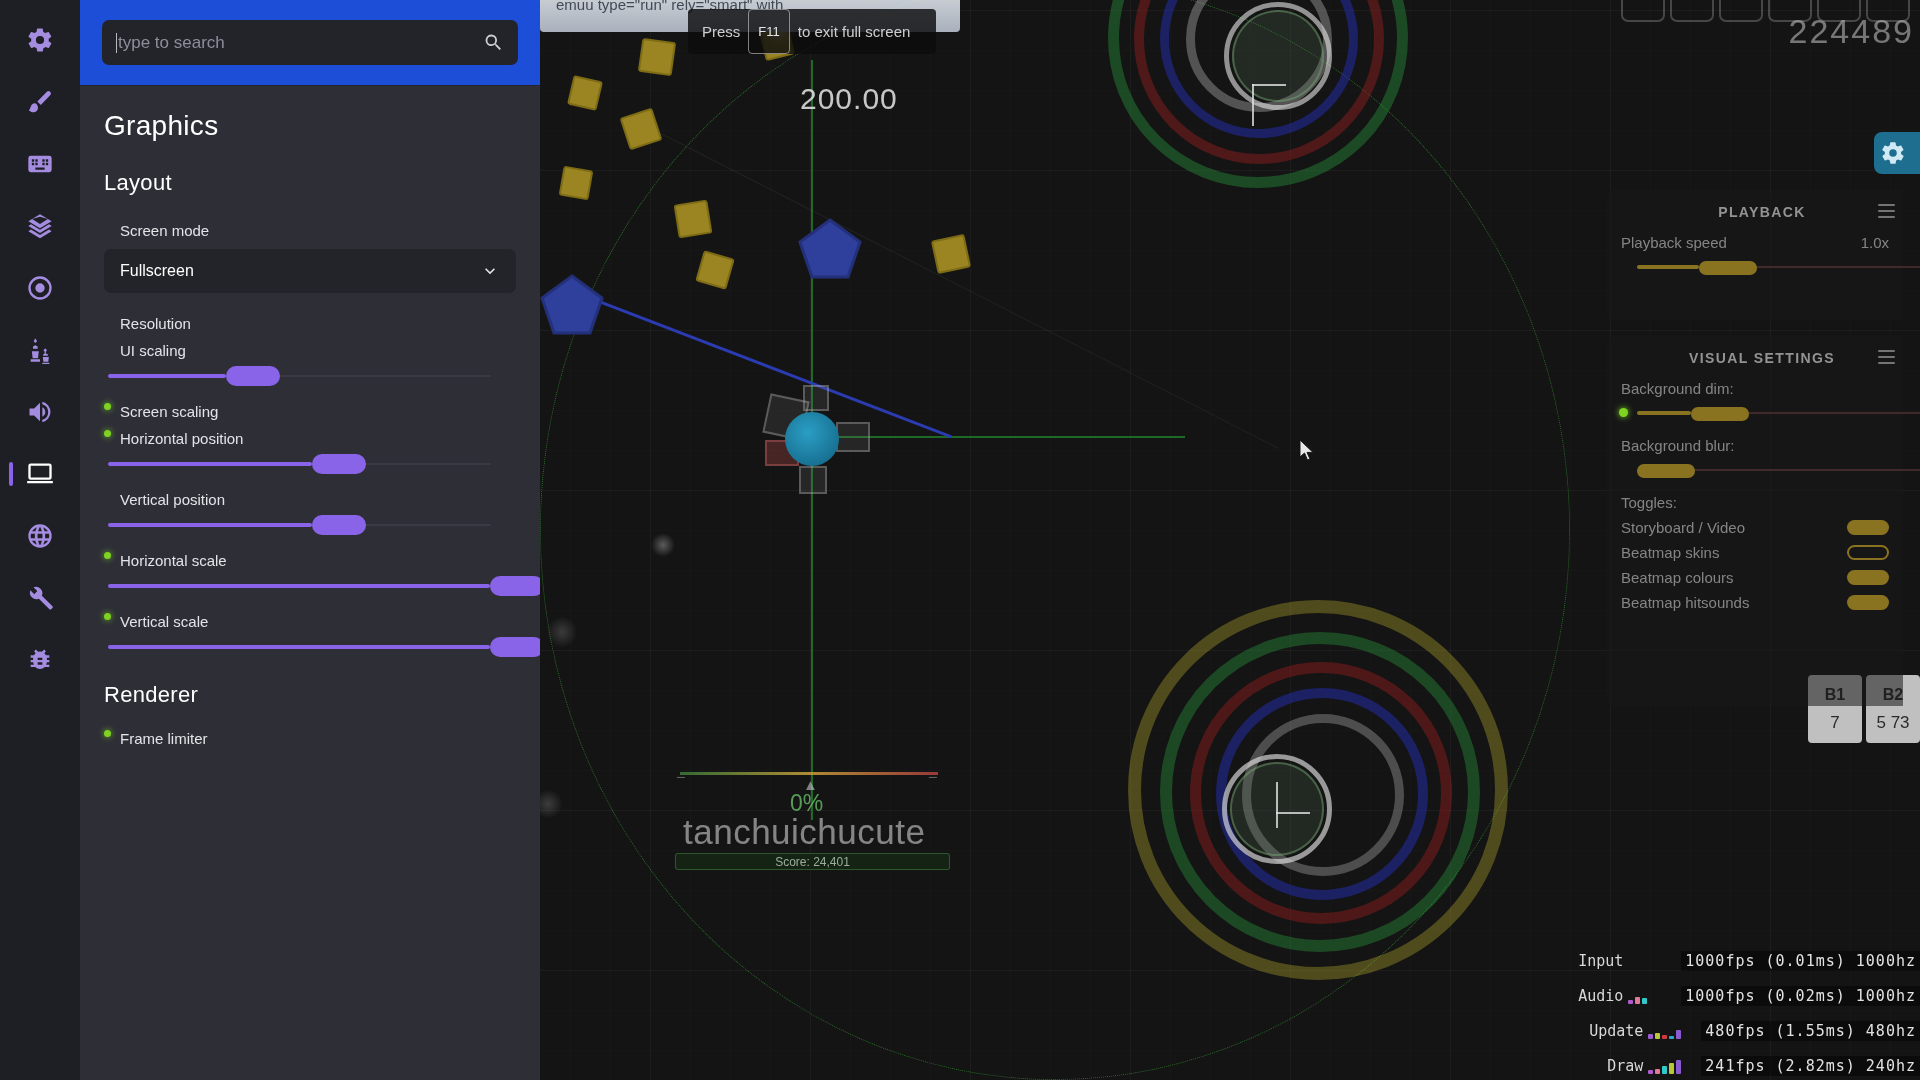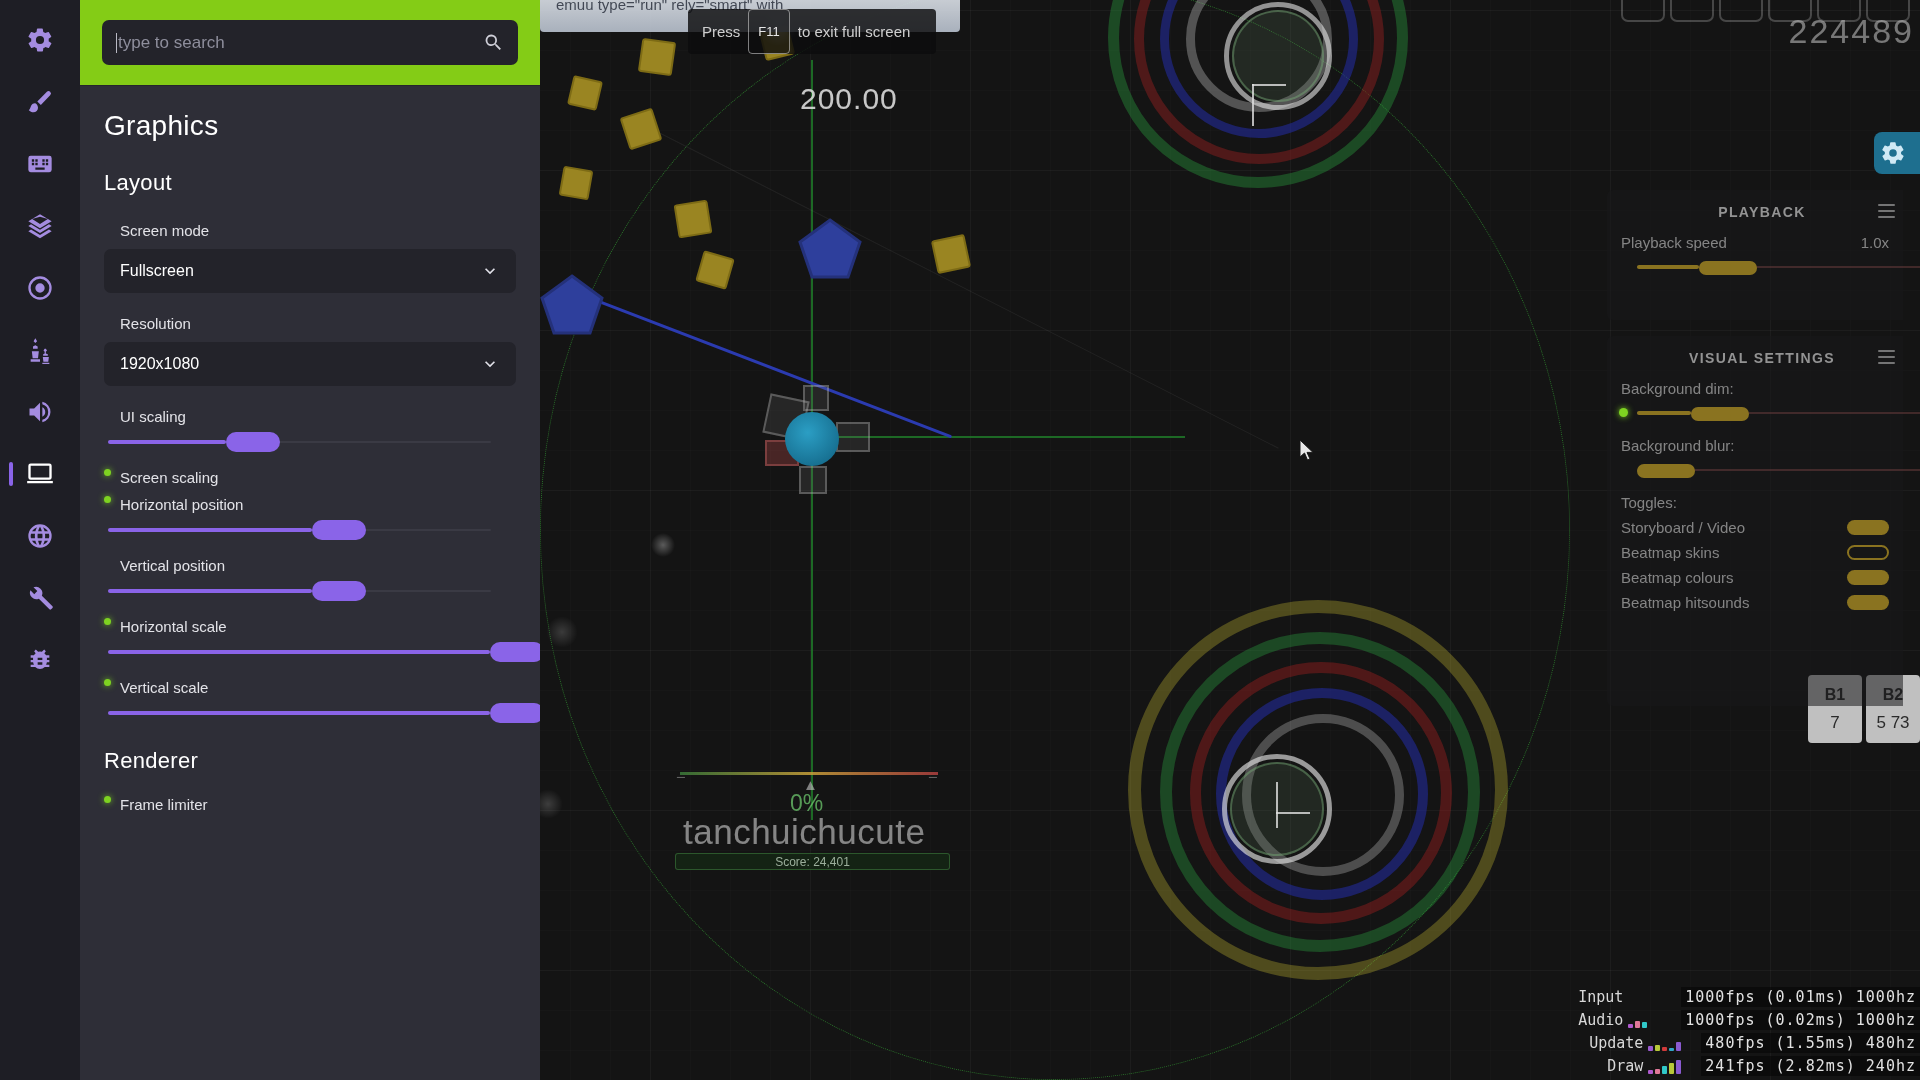--- a/index.html
+++ b/index.html
@@ -112,42 +112,42 @@
      background:#8a7320; }
   .pslider .knob{ position:absolute; top:0; width:58px; height:14px; border-radius:7px;
      background:#8a7320; }
   .pslider .dot{ position:absolute; left:-18px; top:1px; width:9px; height:9px;
      border-radius:50%; background:#7ed321; box-shadow:0 0 6px #7ed321; }
   .toggle{ width:42px; height:15px; border-radius:8px; background:#8a7320; }
   .toggle.off{ background:transparent; border:2px solid #8a7320; }
 
   
   .fps{ position:absolute; right:0; bottom:4px; display:flex; flex-direction:column;
-     gap:3px; align-items:flex-end; font-family:"DejaVu Sans Mono", monospace; }
+     gap:15px; align-items:flex-end; font-family:"DejaVu Sans Mono", monospace; }
   .fpsrow{ display:flex; align-items:center; gap:5px; }
   .fpslabel{ font-size:15px; color:#d8d8d8; width:64px; text-align:right; }
   .fpsgraph{ display:flex; align-items:flex-end; gap:2px; height:16px; width:48px; }
   .fpsgraph b{ width:5px; border-radius:1px; }
   .fpsval{ font-size:15px; color:#e2e2e2; background:rgba(0,0,0,.45); padding:1px 4px;
      letter-spacing:1px; white-space:nowrap; }
 
   
   .settings{ position:absolute; left:0; top:0; width:540px; height:1080px;
      display:flex; background:#2b2b33; }
   .sidebar{ width:80px; height:100%; background:#1e1e25;
      display:flex; flex-direction:column; align-items:center; padding-top:14px; gap:10px; }
   .sbitem{ position:relative; width:80px; height:52px; display:flex; align-items:center;
      justify-content:center; cursor:pointer; }
   .sbitem svg{ width:28px; height:28px; fill:#a48ce0; }
   .sbitem.active::before{ content:""; position:absolute; left:9px; top:14px; width:4px;
      height:24px; background:#8a64e8; border-radius:2px; }
   .sbitem.active svg{ fill:#ffffff; }
 
   .spanel{ flex:1; height:100%; background:#2e2e37; position:relative; overflow:hidden; }
-  .searchwrap{ padding:20px 22px 20px 22px; background:#84cc16;
+  .searchwrap{ padding:20px 22px 20px 22px; background:#1d4ed8;
      border-bottom:1px solid #25252c; }
   .searchbox{ position:relative; height:45px; background:#23232a; border-radius:7px;
      display:flex; align-items:center; padding:0 14px; }
   .searchbox .caret{ width:1px; height:20px; background:#b9b9c4; margin-right:1px; }
   .searchbox .ph{ color:#8e8e9c; font-size:17px; }
   .searchbox .mag{ position:absolute; right:14px; top:12px; }
   .searchbox .mag svg{ width:21px; height:21px; fill:#cfcfd8; }
 
   .scontent{ padding:24px 24px 0 24px; }
   .h1{ font-size:28px; color:#ffffff; margin-bottom:28px; letter-spacing:.3px; }
@@ -478,26 +478,20 @@
           <span>Fullscreen</span>
           <svg viewBox="0 0 24 24">
               <path d="M7.4 8.6 12 13.2l4.6-4.6L18 10l-6 6-6-6z"></path>
             </svg>
         </div>
 
         <div class="lbl">
           <span class="bullet none"></span>
           <span>Resolution</span>
         </div>
-        <div class="dropdown">
-          <span>1920x1080</span>
-          <svg viewBox="0 0 24 24">
-              <path d="M7.4 8.6 12 13.2l4.6-4.6L18 10l-6 6-6-6z"></path>
-            </svg>
-        </div>
 
         <div class="lbl">
           <span class="bullet none"></span>
           <span>UI scaling</span>
         </div>
         <div class="slider">
           <div class="track"></div>
             <div class="fill" style="width:118px;"></div>
           <div class="knob" style="left:118px;"></div>
         </div>

